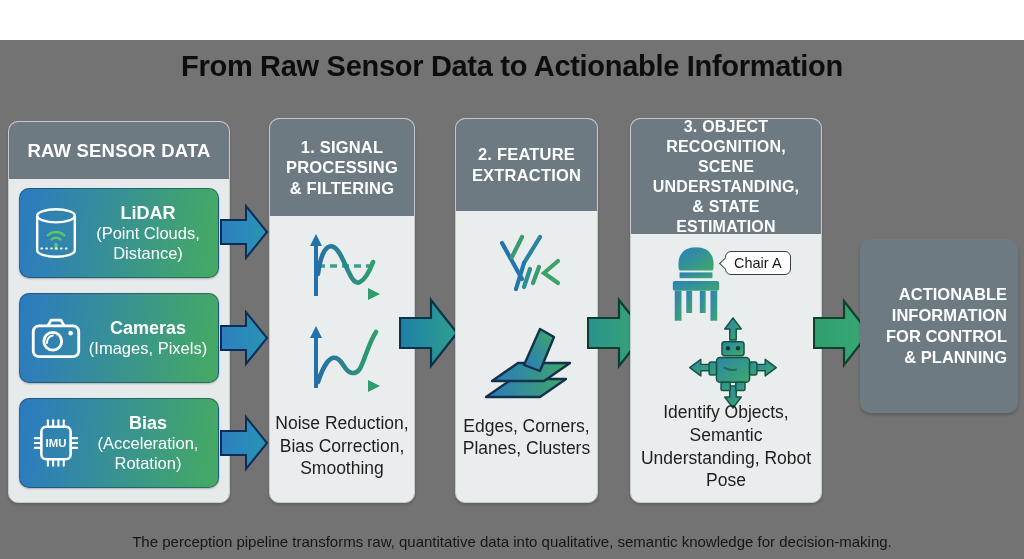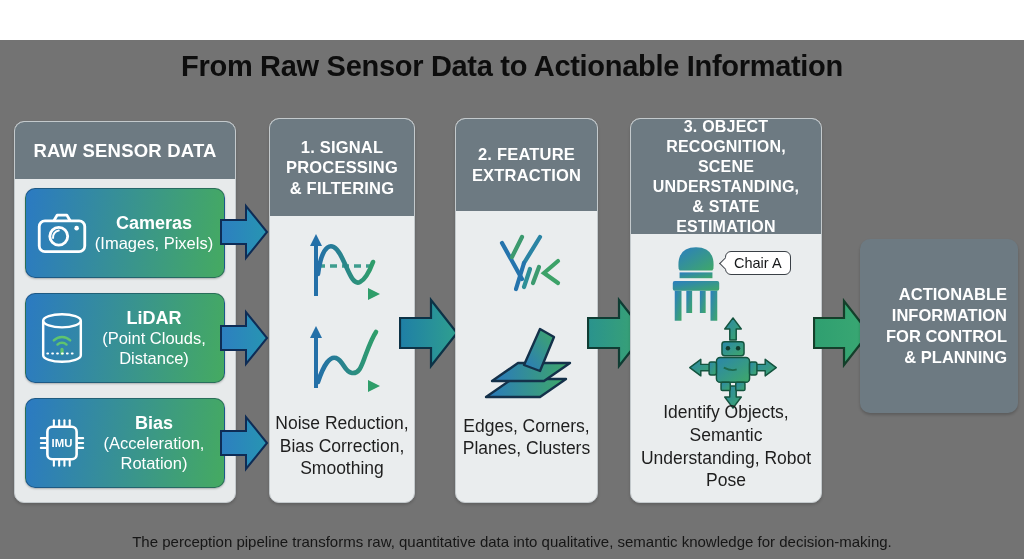--- a/index.html
+++ b/index.html
@@ -10,21 +10,21 @@
   .page-title { position:absolute; top:10px; left:0; right:0; text-align:center;
     font-size:29px; font-weight:700; color:#0d0d0d; letter-spacing:-0.3px; }
 
   
   .card { position:absolute; border:1.5px solid #c3c9cc; border-radius:10px; overflow:hidden;
     background:#eaedee; box-shadow:0 2px 3px rgba(0,0,0,.16); }
   .card-header { background:#6d7a82; color:#ffffff; font-weight:700; text-align:center;
     display:flex; align-items:center; justify-content:center; line-height:1.25; letter-spacing:.2px; }
 
   
-  .sensor-panel { left:14px; top:81px; width:222px; height:382px; background:#e7eaeb; }
+  .sensor-panel { left:8px; top:81px; width:222px; height:382px; background:#e7eaeb; }
   .sensor-panel .card-header { height:57px; font-size:18.5px; }
   .sensor-cards { display:flex; flex-direction:column; gap:15px; padding:9px 10px; }
   .sensor-card { height:90px; border-radius:10px; display:flex; align-items:center; padding:0 6px 0 8px;
     background:linear-gradient(97deg,#2b7ac2 0%, #45aa61 100%);
     border:1px solid rgba(10,45,70,.45); box-shadow:0 1px 2px rgba(0,0,0,.25); color:#fff; }
   .sicon { width:56px; flex:0 0 56px; display:flex; align-items:center; justify-content:center; }
   .scap { flex:1; text-align:center; line-height:1.18; }
   .sname { font-size:18px; font-weight:700; }
   .sdetail { font-size:16.5px; }
 
@@ -67,51 +67,51 @@
 </head>
 <body>
 
 <div class="canvas">
 
   <div class="page-title">From Raw Sensor Data to Actionable Information</div>
 
   <section class="card sensor-panel">
     <div class="card-header">RAW SENSOR DATA</div>
     <div class="sensor-cards">
-
-      <div class="sensor-card">
-        <span class="sicon">
-          <svg width="52" height="46" viewBox="0 0 64 56">
-            <path d="M22 13 l4 -7 h12 l4 7" fill="none" stroke="#fff" stroke-width="3.5" stroke-linejoin="round"></path>
-            <rect x="4" y="13" width="56" height="38" rx="7" fill="none" stroke="#fff" stroke-width="3.5"></rect>
-            <circle cx="28" cy="32" r="11" fill="none" stroke="#fff" stroke-width="3.5"></circle>
-            <path d="M21 34 a8 8 0 0 1 7 -9" fill="none" stroke="#fff" stroke-width="2.5" stroke-linecap="round"></path>
-            <circle cx="50" cy="22" r="2.8" fill="#fff"></circle>
-          </svg>
-        </span>
-        <div class="scap">
-          <div class="sname">Cameras</div>
-          <div class="sdetail">(Images, Pixels)</div>
-        </div>
-      </div>
 
       <div class="sensor-card">
         <span class="sicon">
           <svg width="50" height="54" viewBox="0 0 60 66">
             <ellipse cx="30" cy="12" rx="23" ry="8" fill="none" stroke="#fff" stroke-width="3"></ellipse>
             <path d="M7 12 v42 c0 4.4 10.3 8 23 8 s23 -3.6 23 -8 V12" fill="none" stroke="#fff" stroke-width="3"></path>
             <path d="M20 36 a14 14 0 0 1 20 0" fill="none" stroke="#5fc46e" stroke-width="3" stroke-linecap="round"></path>
             <path d="M24.5 41 a8 8 0 0 1 11 0" fill="none" stroke="#5fc46e" stroke-width="3" stroke-linecap="round"></path>
             <rect x="28" y="45" width="4" height="9" rx="2" fill="#5fc46e"></rect>
             <path d="M12 52 h36" fill="none" stroke="#fff" stroke-width="2.4" stroke-dasharray="1 5" stroke-linecap="round"></path>
           </svg>
         </span>
         <div class="scap">
           <div class="sname">LiDAR</div>
           <div class="sdetail">(Point Clouds, Distance)</div>
+        </div>
+      </div>
+
+      <div class="sensor-card">
+        <span class="sicon">
+          <svg width="52" height="46" viewBox="0 0 64 56">
+            <path d="M22 13 l4 -7 h12 l4 7" fill="none" stroke="#fff" stroke-width="3.5" stroke-linejoin="round"></path>
+            <rect x="4" y="13" width="56" height="38" rx="7" fill="none" stroke="#fff" stroke-width="3.5"></rect>
+            <circle cx="28" cy="32" r="11" fill="none" stroke="#fff" stroke-width="3.5"></circle>
+            <path d="M21 34 a8 8 0 0 1 7 -9" fill="none" stroke="#fff" stroke-width="2.5" stroke-linecap="round"></path>
+            <circle cx="50" cy="22" r="2.8" fill="#fff"></circle>
+          </svg>
+        </span>
+        <div class="scap">
+          <div class="sname">Cameras</div>
+          <div class="sdetail">(Images, Pixels)</div>
         </div>
       </div>
 
       <div class="sensor-card">
         <span class="sicon">
           <svg width="52" height="52" viewBox="0 0 64 64">
             <g stroke="#fff" stroke-width="2.6" stroke-linecap="round">
               <path d="M22 4 v6"></path>
                 <path d="M28.5 4 v6"></path>
                 <path d="M35 4 v6"></path>

